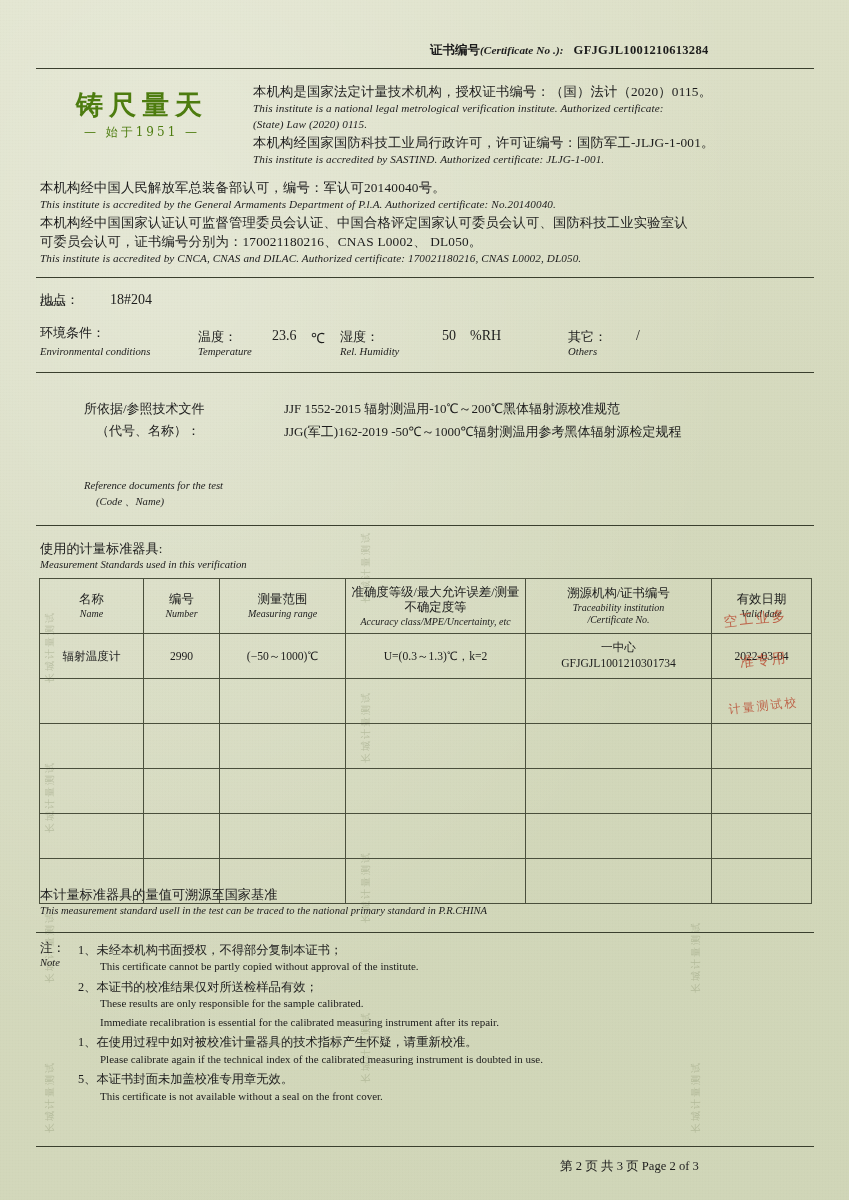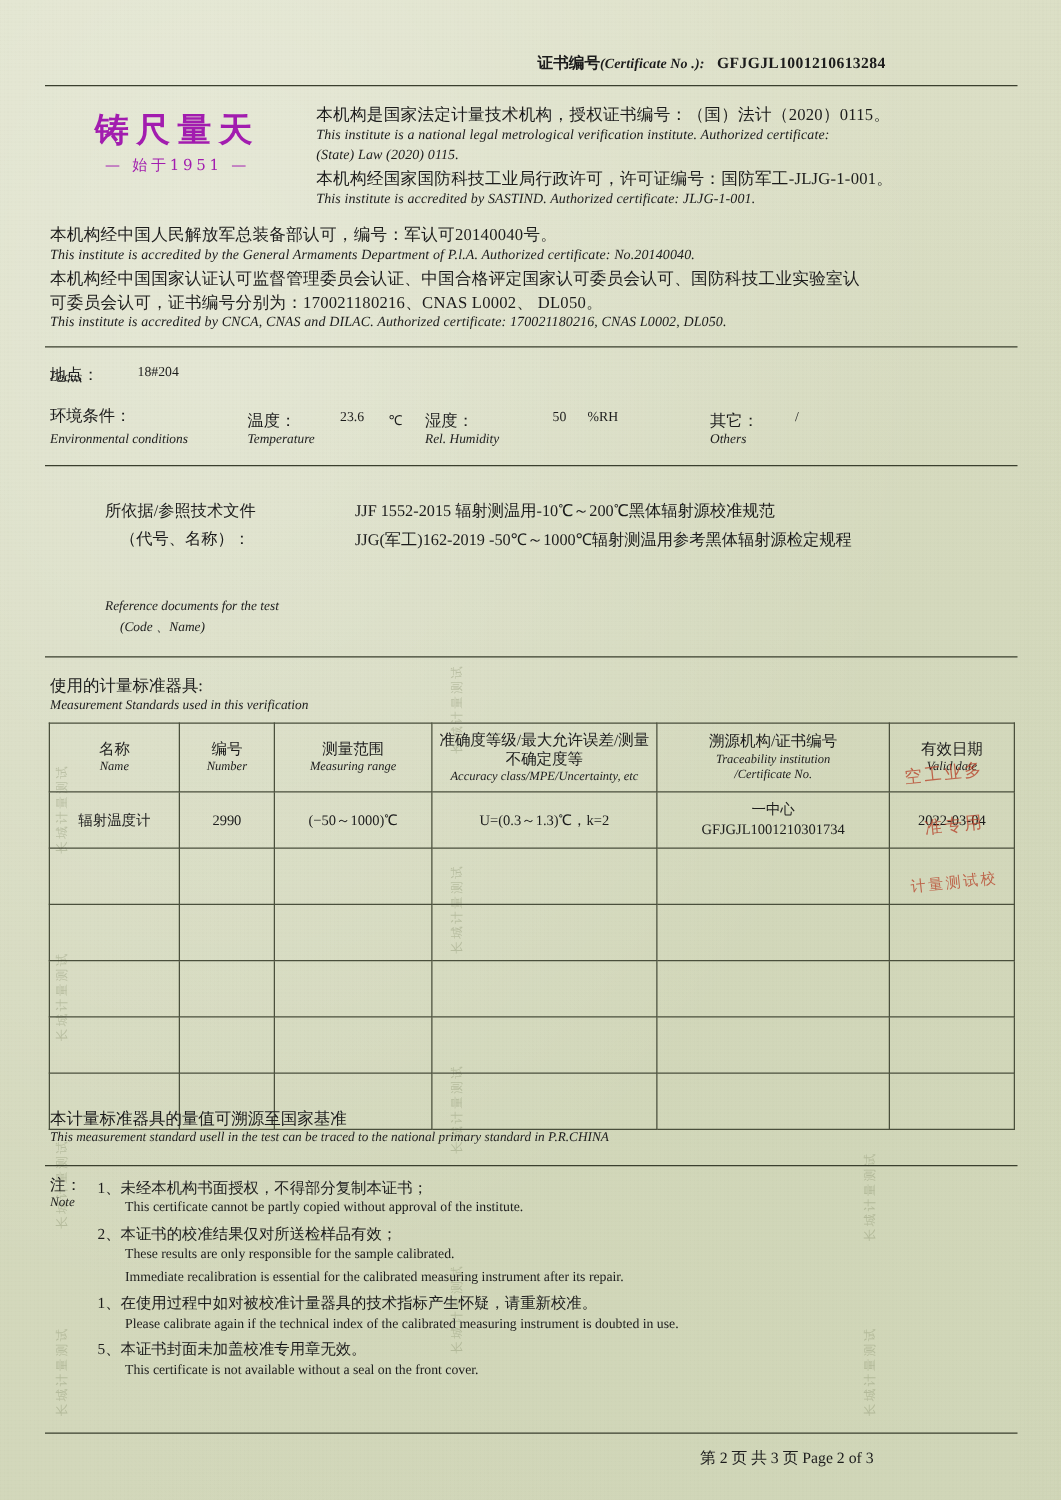--- a/index.html
+++ b/index.html
@@ -77,21 +77,21 @@
     width: 778px;
     border-top: 1px solid #3a3f2e;
     height: 0;
   }
   .logo {
     position: absolute;
     left: 52px;
     top: 90px;
     width: 180px;
     text-align: center;
-    color: #a21caf;
+    color: #4d7c0f;
   }
   .logo .big {
     font-size: 27px;
     font-weight: bold;
     letter-spacing: 6px;
     font-family: "DejaVu Serif", serif;
     line-height: 1.1;
   }
   .logo .small {
     margin-top: 4px;
@@ -129,21 +129,21 @@
     position: absolute;
     font-size: 13px;
   }
   .field-en {
     position: absolute;
     font-size: 10.7px;
     font-style: italic;
   }
   .field-val {
     position: absolute;
-    font-size: 11px;
+    font-size: 14px;
   }
 
   
   .ref-cn {
     position: absolute;
     font-size: 13px;
   }
   .ref-en {
     position: absolute;
     font-size: 10.7px;

